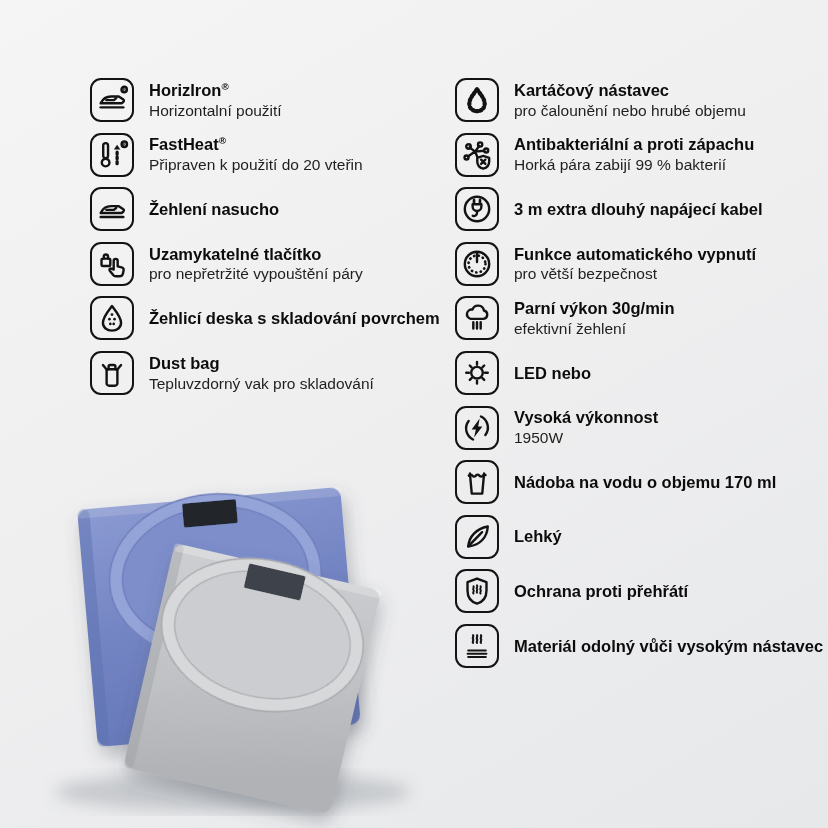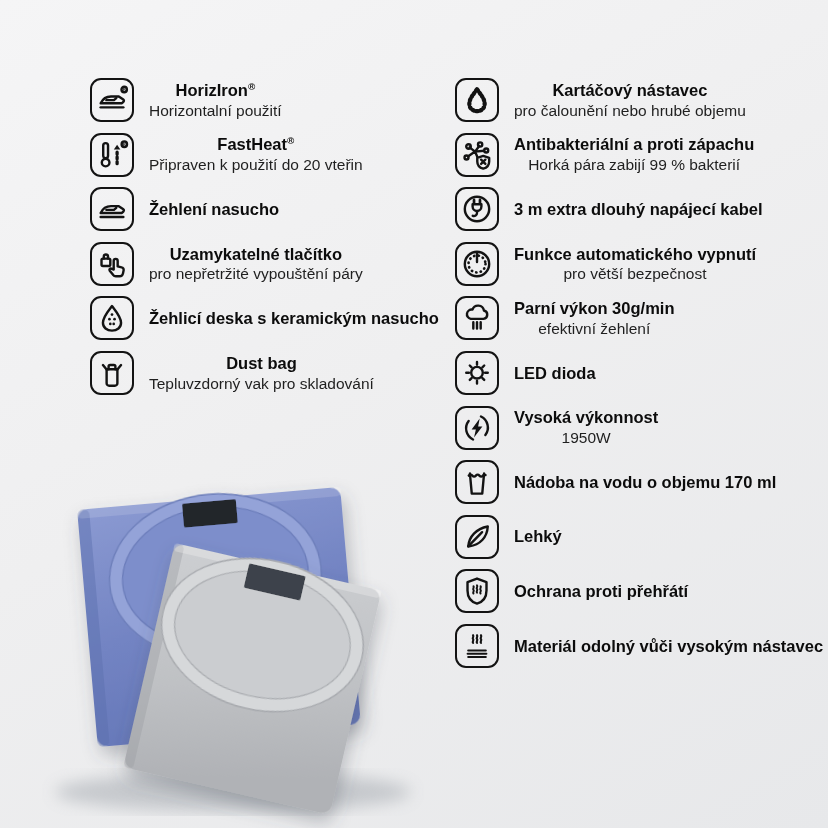--- a/index.html
+++ b/index.html
@@ -14,21 +14,21 @@
   .item{display:flex;align-items:center;height:44px;margin-bottom:10.6px;}
   .ibox{
     flex:0 0 auto;width:44px;height:44px;box-sizing:border-box;
     border:2.3px solid #131313;border-radius:11px;
     display:flex;align-items:center;justify-content:center;margin-right:15px;
   }
   .ibox svg{width:34px;height:34px;stroke:#131313;fill:none;stroke-width:1.7;
     stroke-linecap:round;stroke-linejoin:round;}
   .ibox svg .f{fill:#131313;stroke:none;}
   .ibox svg .rt{font:700 3px "Liberation Sans",sans-serif;fill:#131313;stroke:none;text-anchor:middle;}
-  .txt{display:flex;flex-direction:column;justify-content:center;text-align:center;}
+  .txt{display:flex;flex-direction:column;justify-content:center;}
   .title{font-size:16.5px;font-weight:700;line-height:1.26;white-space:nowrap;color:#0c0c0c;}
   .title sup{font-size:60%;}
   .sub{font-size:15.5px;font-weight:400;line-height:1.26;white-space:nowrap;color:#1f1f1f;}
   .photo{position:absolute;left:28px;top:466px;}
 </style>
 </head>
 <body>
 
 <div class="page">
 
@@ -101,21 +101,21 @@
         <svg viewBox="0 0 24 24">
           <path d="M12 3.6 C15.4 8 18.4 11.6 18.4 15.4 C18.4 18.7 15.6 20.9 12 20.9 C8.4 20.9 5.6 18.7 5.6 15.4 C5.6 11.6 8.6 8 12 3.6 Z"></path>
           <circle class="f" cx="12" cy="9.6" r=".95"></circle>
           <circle class="f" cx="10.2" cy="12.8" r=".95"></circle>
           <circle class="f" cx="13.8" cy="12.8" r=".95"></circle>
           <circle class="f" cx="10.8" cy="16.2" r=".95"></circle>
           <circle class="f" cx="13.2" cy="16.2" r=".95"></circle>
         </svg>
       </span>
       <div class="txt">
-        <div class="title"><span>Žehlicí deska s keramickým nasucho</span><sup></sup></div>
+        <div class="title"><span>Žehlicí deska s skladování povrchem</span><sup></sup></div>
         <div class="sub"></div>
       </div>
     </div>
 
     <div class="item">
       <span class="ibox">
         <svg viewBox="0 0 24 24">
           <path d="M8.2 9.4 H15.8 V19.2 a1.8 1.8 0 0 1 -1.8 1.8 H10 a1.8 1.8 0 0 1 -1.8 -1.8 Z"></path>
           <path d="M9.6 9.4 V7.4 c0 -.6 .5 -1 1.1 -1 h2.6 c.6 0 1.1 .4 1.1 1 V9.4"></path>
           <path d="M8.2 9.6 L5.6 6.4 M15.8 9.6 L18.4 6.4"></path>
@@ -206,21 +206,21 @@
     </div>
 
     <div class="item">
       <span class="ibox">
         <svg viewBox="0 0 24 24">
           <circle cx="12" cy="11.8" r="4.1"></circle>
           <path d="M12 4.2 V6.1 M12 17.5 V19.4 M4.4 11.8 H6.3 M17.7 11.8 H19.6 M6.9 6.7 L8.2 8 M15.8 15.6 L17.1 16.9 M17.1 6.7 L15.8 8 M8.2 15.6 L6.9 16.9"></path>
         </svg>
       </span>
       <div class="txt">
-        <div class="title"><span>LED dioda</span><sup></sup></div>
+        <div class="title"><span>LED nebo</span><sup></sup></div>
         <div class="sub"></div>
       </div>
     </div>
 
     <div class="item">
       <span class="ibox">
         <svg viewBox="0 0 24 24">
           <path d="M14.8 3.9 A8.6 8.6 0 0 1 17.9 16.9 M9.2 20.1 A8.6 8.6 0 0 1 6.1 7.1"></path>
           <path class="f" d="M13.9 5.3 L8.2 13.1 H11.2 L9.9 18.7 L15.8 10.9 H12.8 Z"></path>
         </svg>

